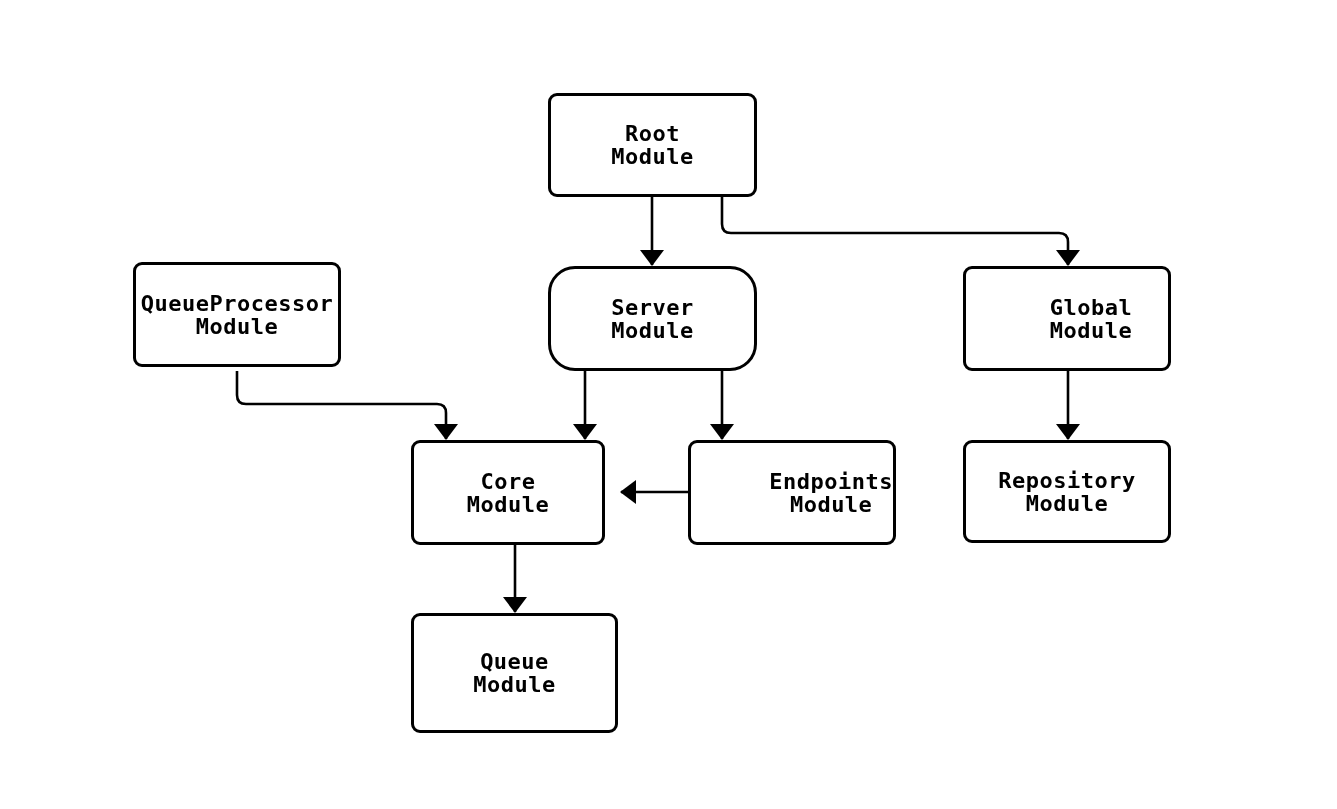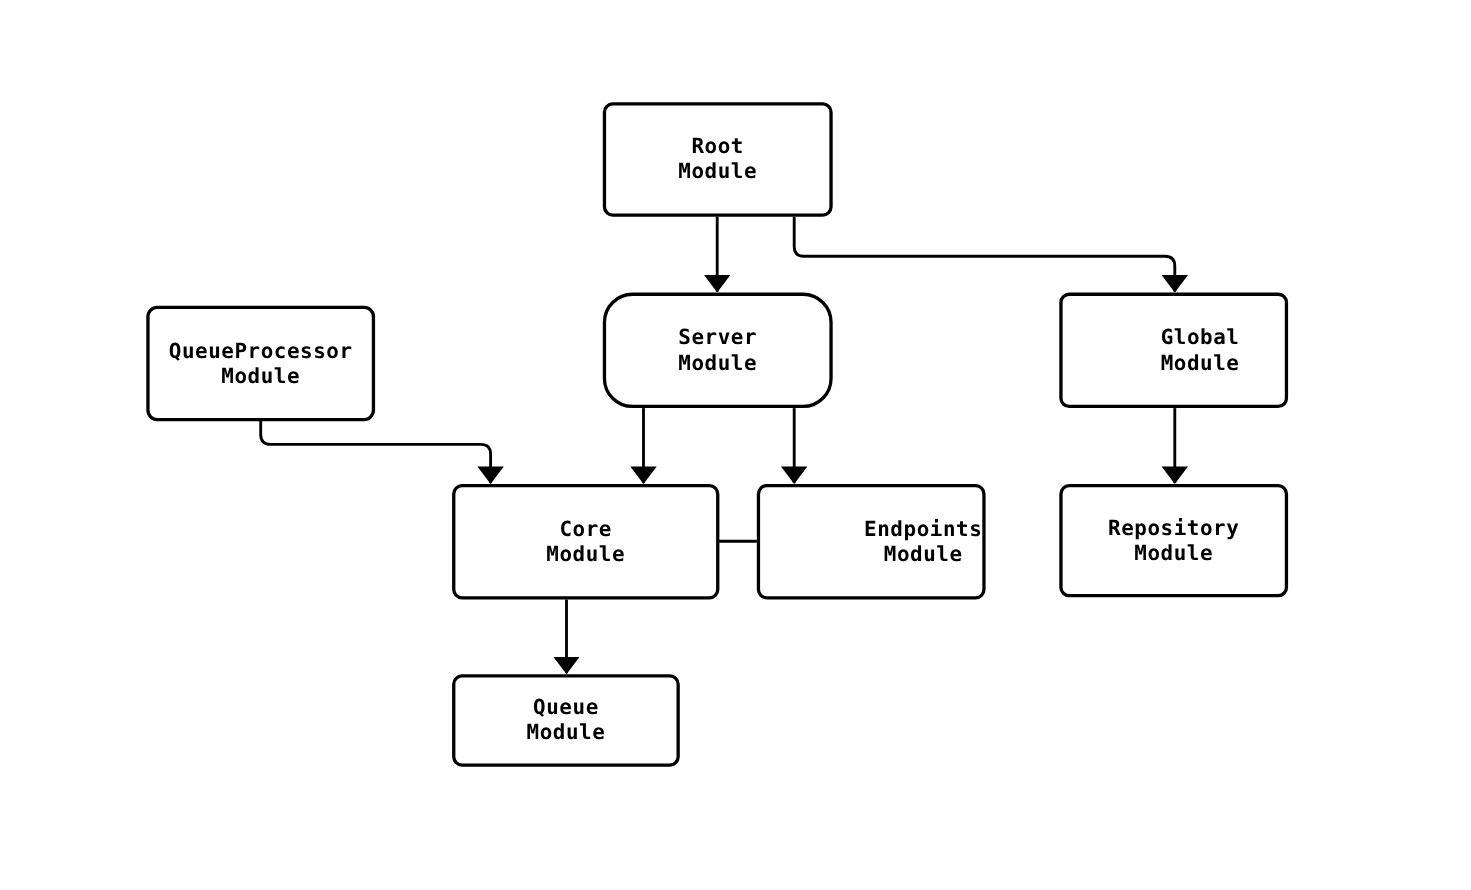--- a/index.html
+++ b/index.html
@@ -32,21 +32,21 @@
     box-sizing: border-box;
     background: #ffffff;
     border: 3px solid #000000;
     border-radius: 9px;
     display: flex;
     align-items: center;
     justify-content: center;
     text-align: center;
   }
   .node-label {
-    font-size: 19px;
+    font-size: 22px;
     font-weight: bold;
     line-height: 23px;
     color: #000000;
     white-space: pre-line;
     letter-spacing: 0.5px;
   }
 </style>
 </head>
 <body>
 
@@ -67,42 +67,42 @@
         <path class="edge" d="M688,492 L621,492" marker-end="url(#arrowhead)"></path>
         <path class="edge" d="M1068,371 L1068,439" marker-end="url(#arrowhead)"></path>
         <path class="edge" d="M515,545 L515,612" marker-end="url(#arrowhead)"></path>
       </g>
   </svg>
 
   <div class="node" style="left: 548px; top: 93px; width: 209px; height: 104px;">
     <span class="node-label">Root
 Module</span>
   </div>
-  <div class="node" style="left: 133px; top: 278px; width: 208px; height: 105px; border-radius: 10px;">
+  <div class="node" style="left: 133px; top: 262px; width: 208px; height: 105px;">
     <span class="node-label">QueueProcessor
 Module</span>
   </div>
   <div class="node" style="left: 548px; top: 266px; width: 209px; height: 105px; border-radius: 27px;">
     <span class="node-label">Server
 Module</span>
   </div>
   <div class="node" style="left: 963px; top: 266px; width: 208px; height: 105px; padding-left: 48px;">
     <span class="node-label">Global
 Module</span>
   </div>
-  <div class="node" style="left: 411px; top: 440px; width: 243px; height: 105px;">
+  <div class="node" style="left: 411px; top: 440px; width: 194px; height: 105px;">
     <span class="node-label">Core
 Module</span>
   </div>
   <div class="node" style="left: 688px; top: 440px; width: 208px; height: 105px; justify-content: flex-end;">
     <span class="node-label">Endpoints
 Module</span>
   </div>
   <div class="node" style="left: 963px; top: 440px; width: 208px; height: 103px;">
     <span class="node-label">Repository
 Module</span>
   </div>
-  <div class="node" style="left: 411px; top: 613px; width: 207px; height: 84px;">
+  <div class="node" style="left: 411px; top: 613px; width: 207px; height: 120px;">
     <span class="node-label">Queue
 Module</span>
   </div>
 
 </div>
 
 </body></html>

